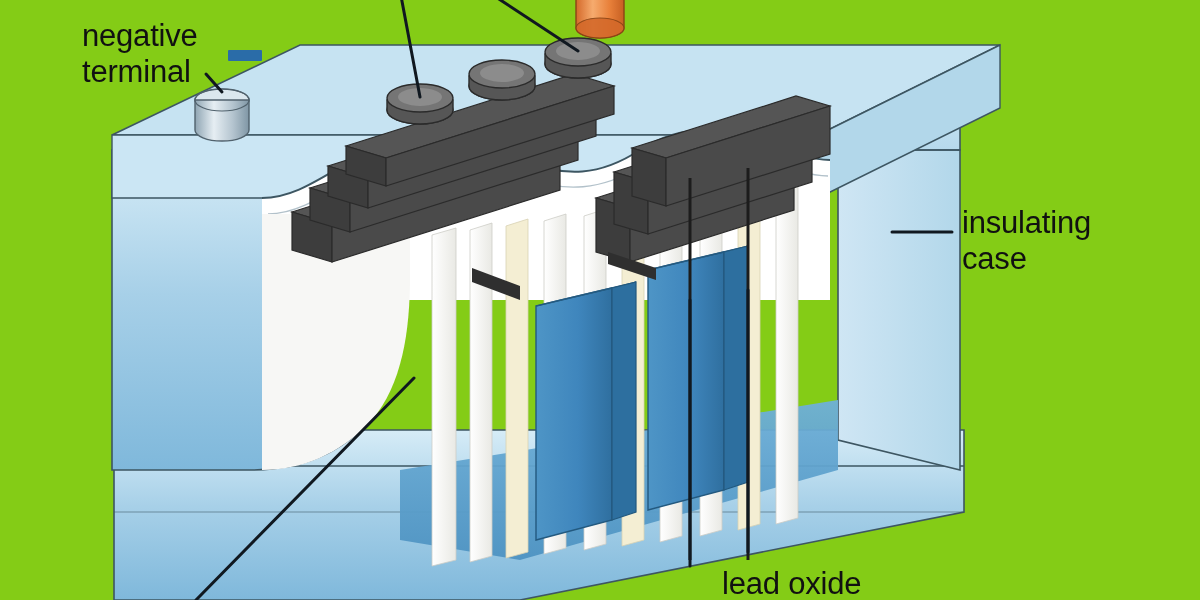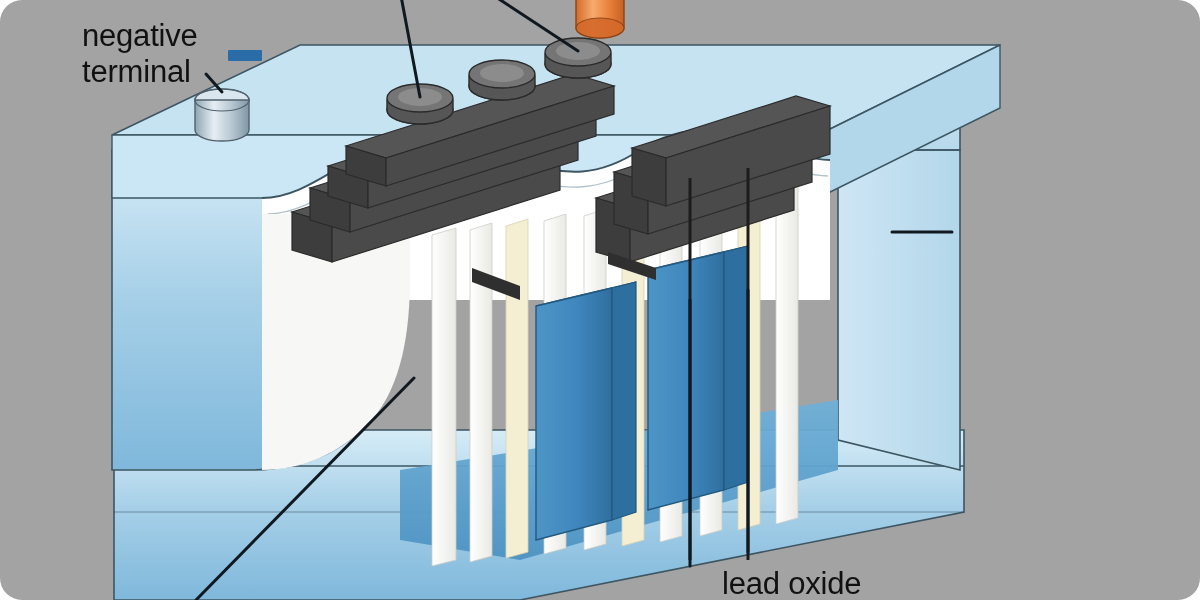--- a/index.html
+++ b/index.html
@@ -2,21 +2,21 @@
 <html><head>
 <meta charset="utf-8">
 <title>Lead-acid battery cutaway</title>
 <style>
   html,body{margin:0;padding:0;background:#ffffff;}
   body{
     width:1200px;height:600px;overflow:hidden;
     font-family:"Liberation Sans", sans-serif;
     color:#1a1a1a;
   }
-  #stage{position:relative;width:1200px;height:600px;background:#a3a3a3;border-radius:22px;}
+  #stage{position:relative;width:1200px;height:600px;background:#84cc16;}
   #art{position:absolute;left:0;top:0;width:1200px;height:600px;}
 
   .label{
     position:absolute;
     font-family:"Liberation Sans", sans-serif;
     font-size:31px;
     line-height:36px;
     font-weight:400;
     color:#111111;
     white-space:pre;
@@ -277,16 +277,18 @@
       </g>
 
     </g>
   </svg>
 
   <div class="label" id="lbl-negative">negative
 terminal</div>
 
   <div class="minus-sign"></div>
 
+  <div class="label" id="lbl-insulating">insulating
+case</div>
 
   <div class="label" id="lbl-leadoxide">lead oxide</div>
 
 </div>
 
 </body></html>

